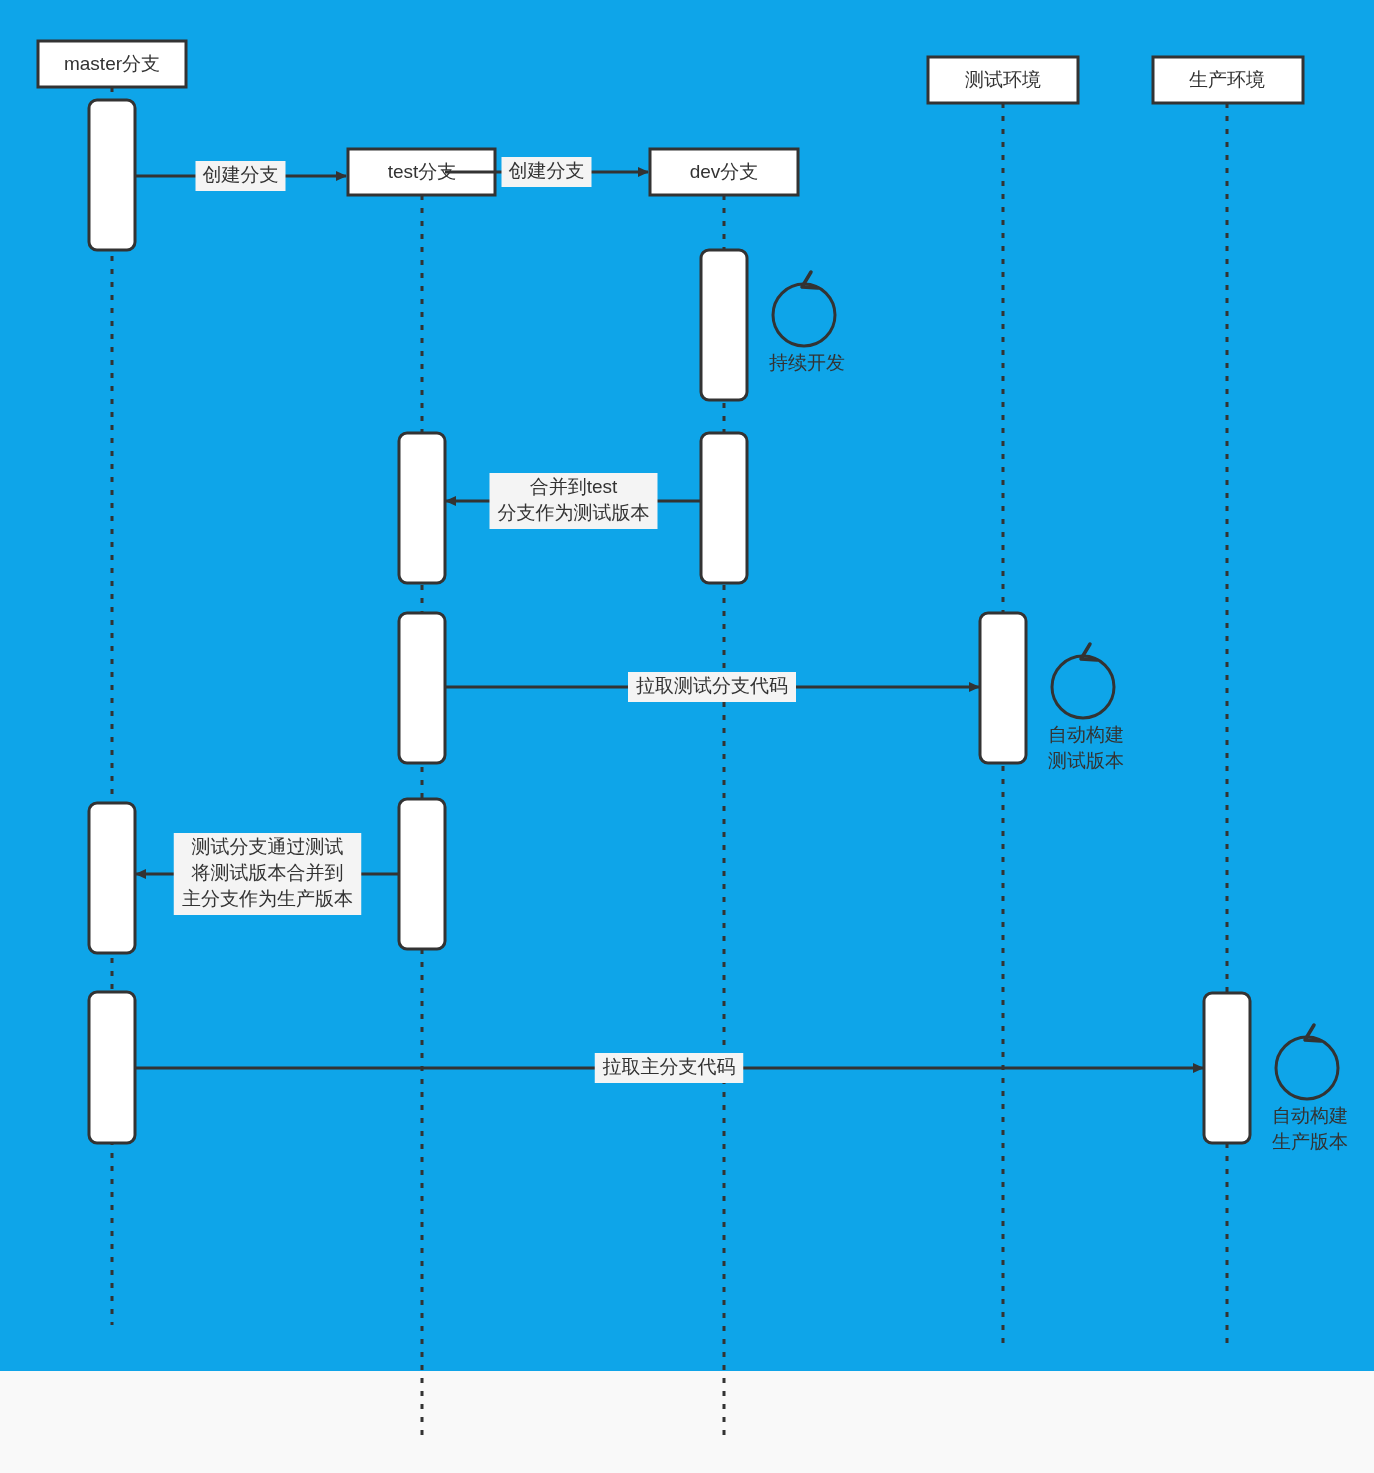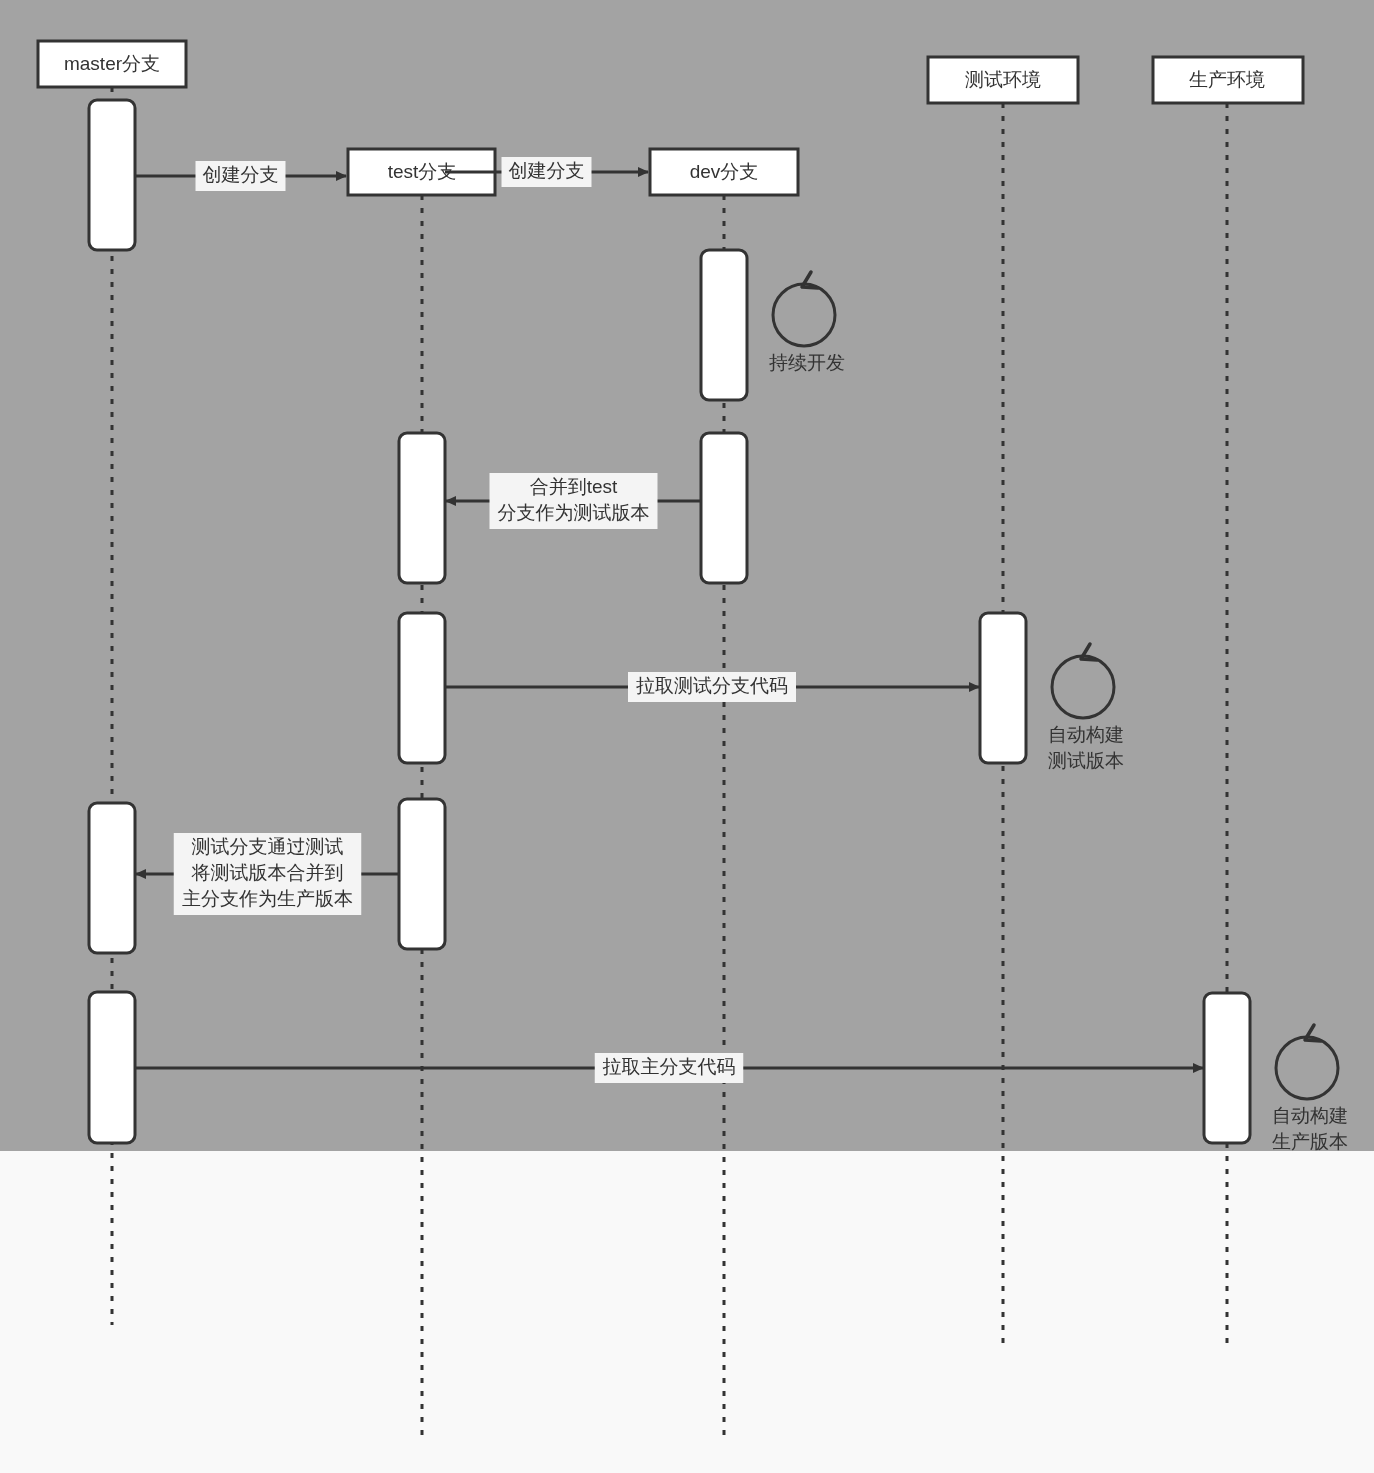--- a/index.html
+++ b/index.html
@@ -9,22 +9,22 @@
   }
   body {
     width: 1374px;
     height: 1473px;
     font-family: "Liberation Sans", "DejaVu Sans", sans-serif;
     overflow: hidden;
   }
   #diagram-root {
     position: relative;
     width: 1374px;
-    height: 1151px;
-    background: #a3a3a3;
+    height: 1371px;
+    background: #0ea5e9;
   }
   svg#seq {
     display: block;
     width: 1374px;
     height: 1473px;
   }
   .participant-box {
     fill: #ffffff;
     stroke: #333333;
     stroke-width: 3;

